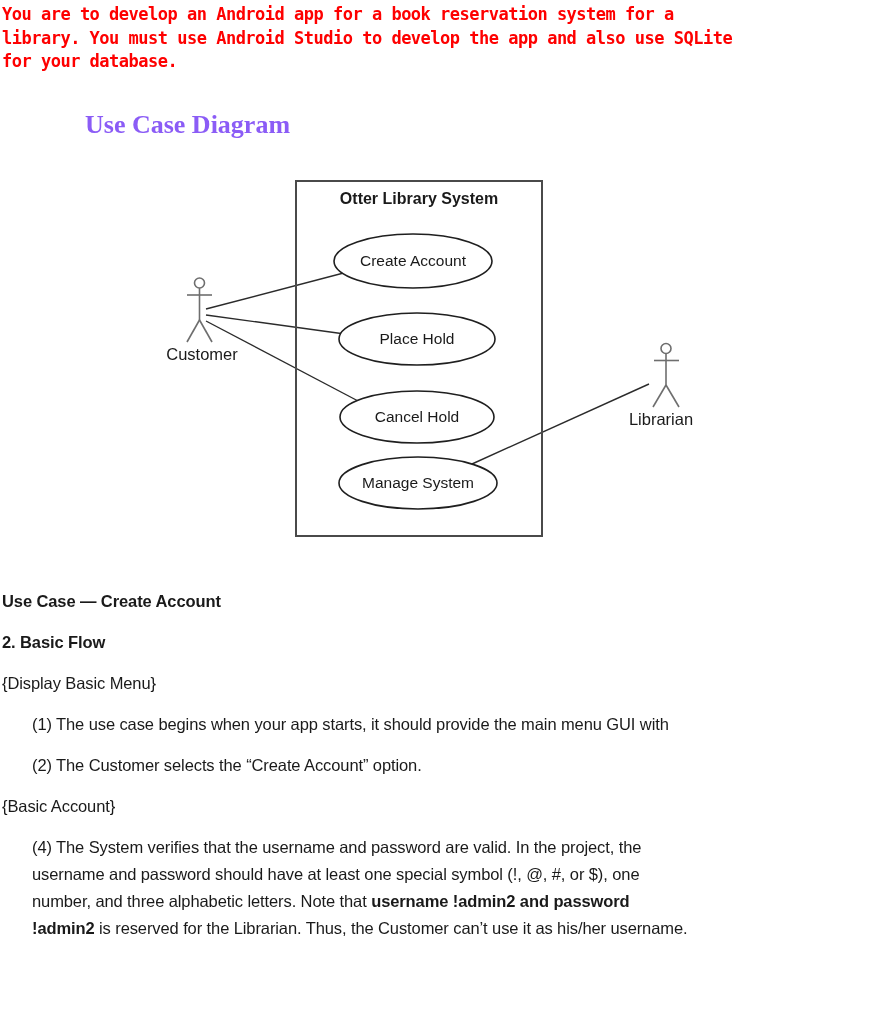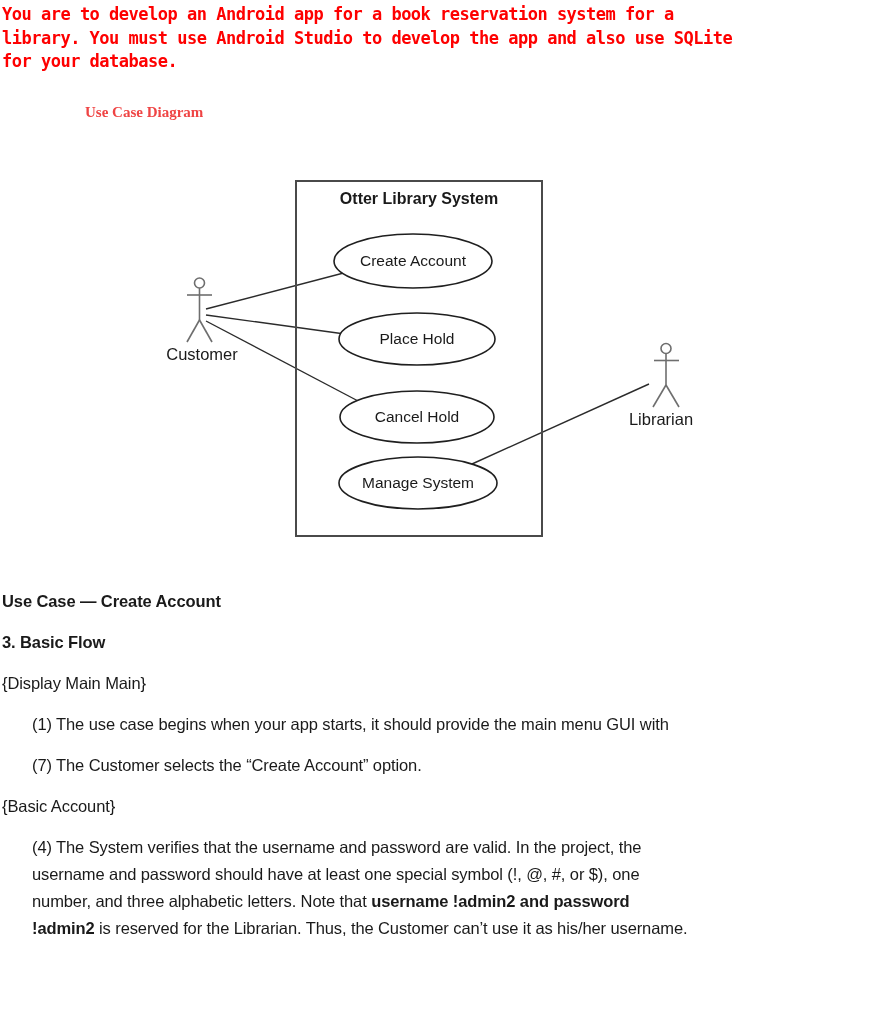--- a/index.html
+++ b/index.html
@@ -19,28 +19,28 @@
     margin: 0;
     font-family: "DejaVu Sans Mono", monospace;
     font-weight: bold;
     font-size: 17px;
     line-height: 23.5px;
     white-space: pre-line;
     letter-spacing: -0.5px;
   }
   .diagram-heading {
     position: absolute;
-    top: 99px;
+    top: 112px;
     left: 85px;
     margin: 0;
     font-family: "Liberation Serif", serif;
     font-weight: bold;
-    font-size: 15px;
+    font-size: 26px;
     line-height: 26px;
-    color: #ef4444;
+    color: #8b5cf6;
   }
   .ucd {
     position: absolute;
     top: 170px;
     left: 0;
   }
   .ucd text {
     font-family: "Liberation Sans", sans-serif;
     fill: #1a1a1a;
   }
@@ -110,21 +110,21 @@
       <line x1="666" y1="353.5" x2="666" y2="385"></line>
       <line x1="654" y1="360.5" x2="679" y2="360.5"></line>
       <line x1="666" y1="385" x2="653" y2="407"></line>
       <line x1="666" y1="385" x2="679" y2="407"></line>
     </g>
     <text class="actor-label" x="661" y="425" text-anchor="middle">Librarian</text>
   </svg>
 
   <div class="body-text" id="paragraphs">
       <p class="para h-bold"><b>Use Case — Create Account</b></p>
-      <p class="para h-bold"><b>3. Basic Flow</b></p>
-      <p class="para plain"><span>{Display Main Main}</span></p>
+      <p class="para h-bold"><b>2. Basic Flow</b></p>
+      <p class="para plain"><span>{Display Basic Menu}</span></p>
       <p class="para step"><span>(1) The use case begins when your app starts, it should provide the main menu GUI with</span><br></p>
-      <p class="para step"><span>(7) The Customer selects the “Create Account” option.</span></p>
+      <p class="para step"><span>(2) The Customer selects the “Create Account” option.</span></p>
       <p class="para plain"><span>{Basic Account}</span></p>
       <p class="para step"><span>(4) The System verifies that the username and password are valid. In the project, the</span><br><span>username and password should have at least one special symbol (!, @, #, or $), one</span><br><span>number, and three alphabetic letters. Note that </span><b>username !admin2 and password</b><br><b>!admin2</b><span> is reserved for the Librarian. Thus, the Customer can’t use it as his/her username.</span></p>
     </div>
 
 </div>
 
 </body></html>

